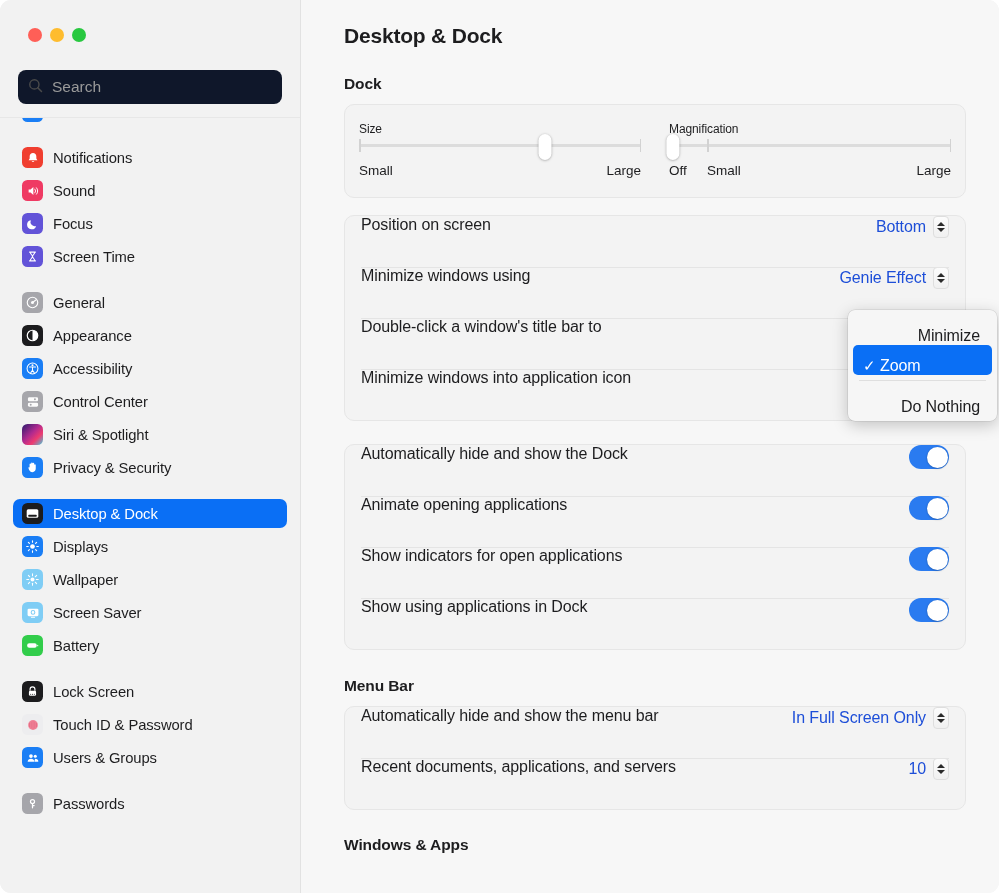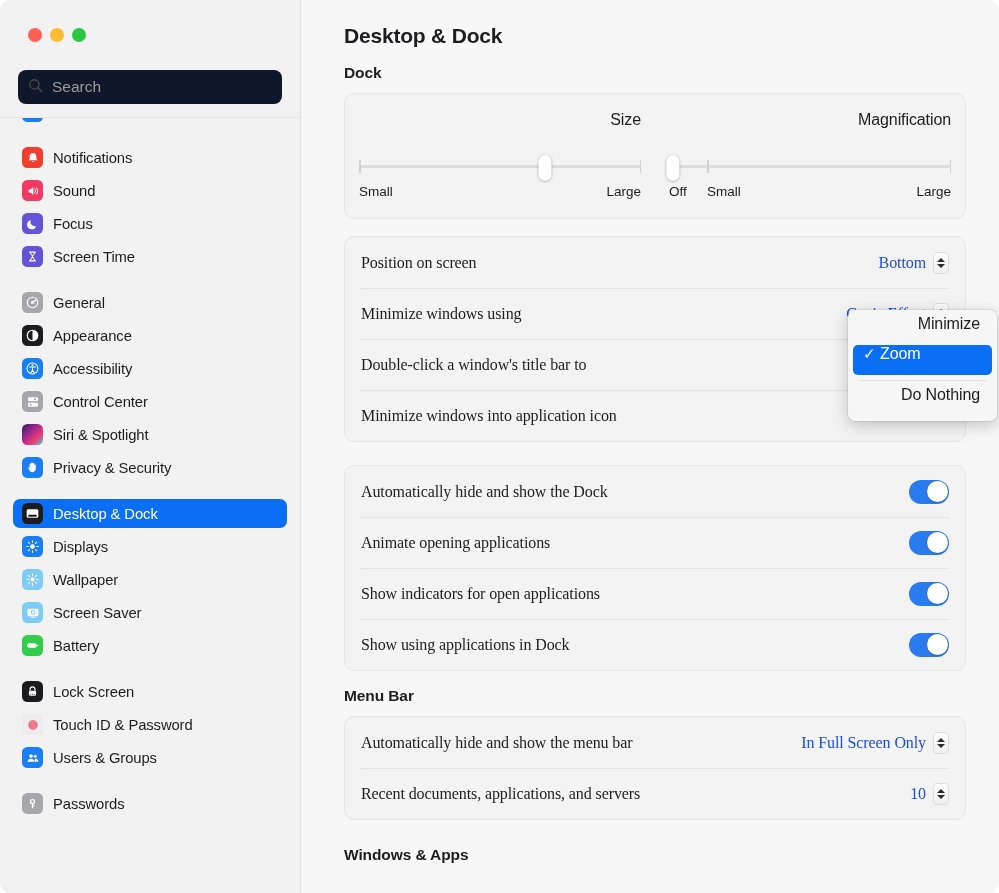--- a/index.html
+++ b/index.html
@@ -95,34 +95,34 @@
   }
   .page-title {
     font-size: 21px; font-weight: bold;
     color: #1d1d1f;
     padding-top: 24px;
     letter-spacing: -0.2px;
   }
   .section-head {
     font-size: 15.5px; font-weight: bold;
     color: #1d1d1f;
-    margin-top: 16px; margin-bottom: 11px;
+    margin-top: 27px; margin-bottom: 11px;
     letter-spacing: -0.1px;
   }
   .card {
     background: #f3f3f3;
     border: 1px solid #e6e6e6;
     border-radius: 10px;
   }
 
   
   .slider-card { display: flex; padding: 17px 0 14px 0; }
   .slider-col { flex: 1; padding: 0 14px 0 14px; }
   .slider-col.right { padding-left: 14px; }
-  .slider-label { font-size: 16px; color: #1d1d1f; margin-bottom: 28px; letter-spacing: -0.1px; text-align: right; }
+  .slider-label { font-size: 12px; color: #1d1d1f; margin-bottom: 0; letter-spacing: -0.1px; }
   .track-wrap { position: relative; height: 18px; }
   .track {
     position: absolute; top: 8px; left: 0; right: 0;
     height: 3px; background: #dcdcdc; border-radius: 2px;
   }
   .tick {
     position: absolute; top: 3px;
     width: 1.5px; height: 13px; background: #d2d2d2;
   }
   .thumb {
@@ -134,25 +134,24 @@
     transform: translateX(-50%);
   }
   .endlabels {
     position: relative; height: 20px; margin-top: 9px;
     font-size: 13.5px; color: #1d1d1f;
   }
   .endlabels span { position: absolute; white-space: nowrap; }
 
   
   .row {
-    display: flex; align-items: center;
+    display: flex; align-items: flex-start;
     height: 51px;
     padding: 0 16px;
     position: relative;
-    font-family: Liberation Serif, serif;
   }
   .row + .row::before {
     content: ""; position: absolute; left: 16px; right: 16px; top: 0;
     height: 1px; background: #e4e4e4;
   }
   .row-label { font-size: 16px; color: #1d1d1f; letter-spacing: -0.1px; }
   .row-right { margin-left: auto; display: flex; align-items: center; gap: 7px; }
   .row-value { font-size: 16px; color: #1d4ed8; letter-spacing: -0.1px; }
 
   .stepper {
@@ -188,21 +187,21 @@
     left: 848px; top: 310px;
     width: 149px;
     background: #f6f6f6;
     border-radius: 7px;
     box-shadow: 0 4px 16px rgba(0,0,0,0.22), 0 0 0 0.5px rgba(0,0,0,0.12);
     padding: 5px 0 5px 0;
     z-index: 40;
   }
   .popup-item {
     height: 30px;
-    display: flex; align-items: flex-start;
+    display: flex; align-items: flex-end;
     padding: 0 12px 0 10px;
     font-size: 16px; color: #1d1d1f;
     letter-spacing: -0.1px;
     margin: 0 5px;
     border-radius: 5px;
     justify-content: flex-end;
   }
   .popup-item.has-check { justify-content: flex-start; }
   .popup-item.selected { background: #0a6ff5; color: #ffffff; }
   .check { width: 17px; font-size: 15px; flex: 0 0 17px; }

